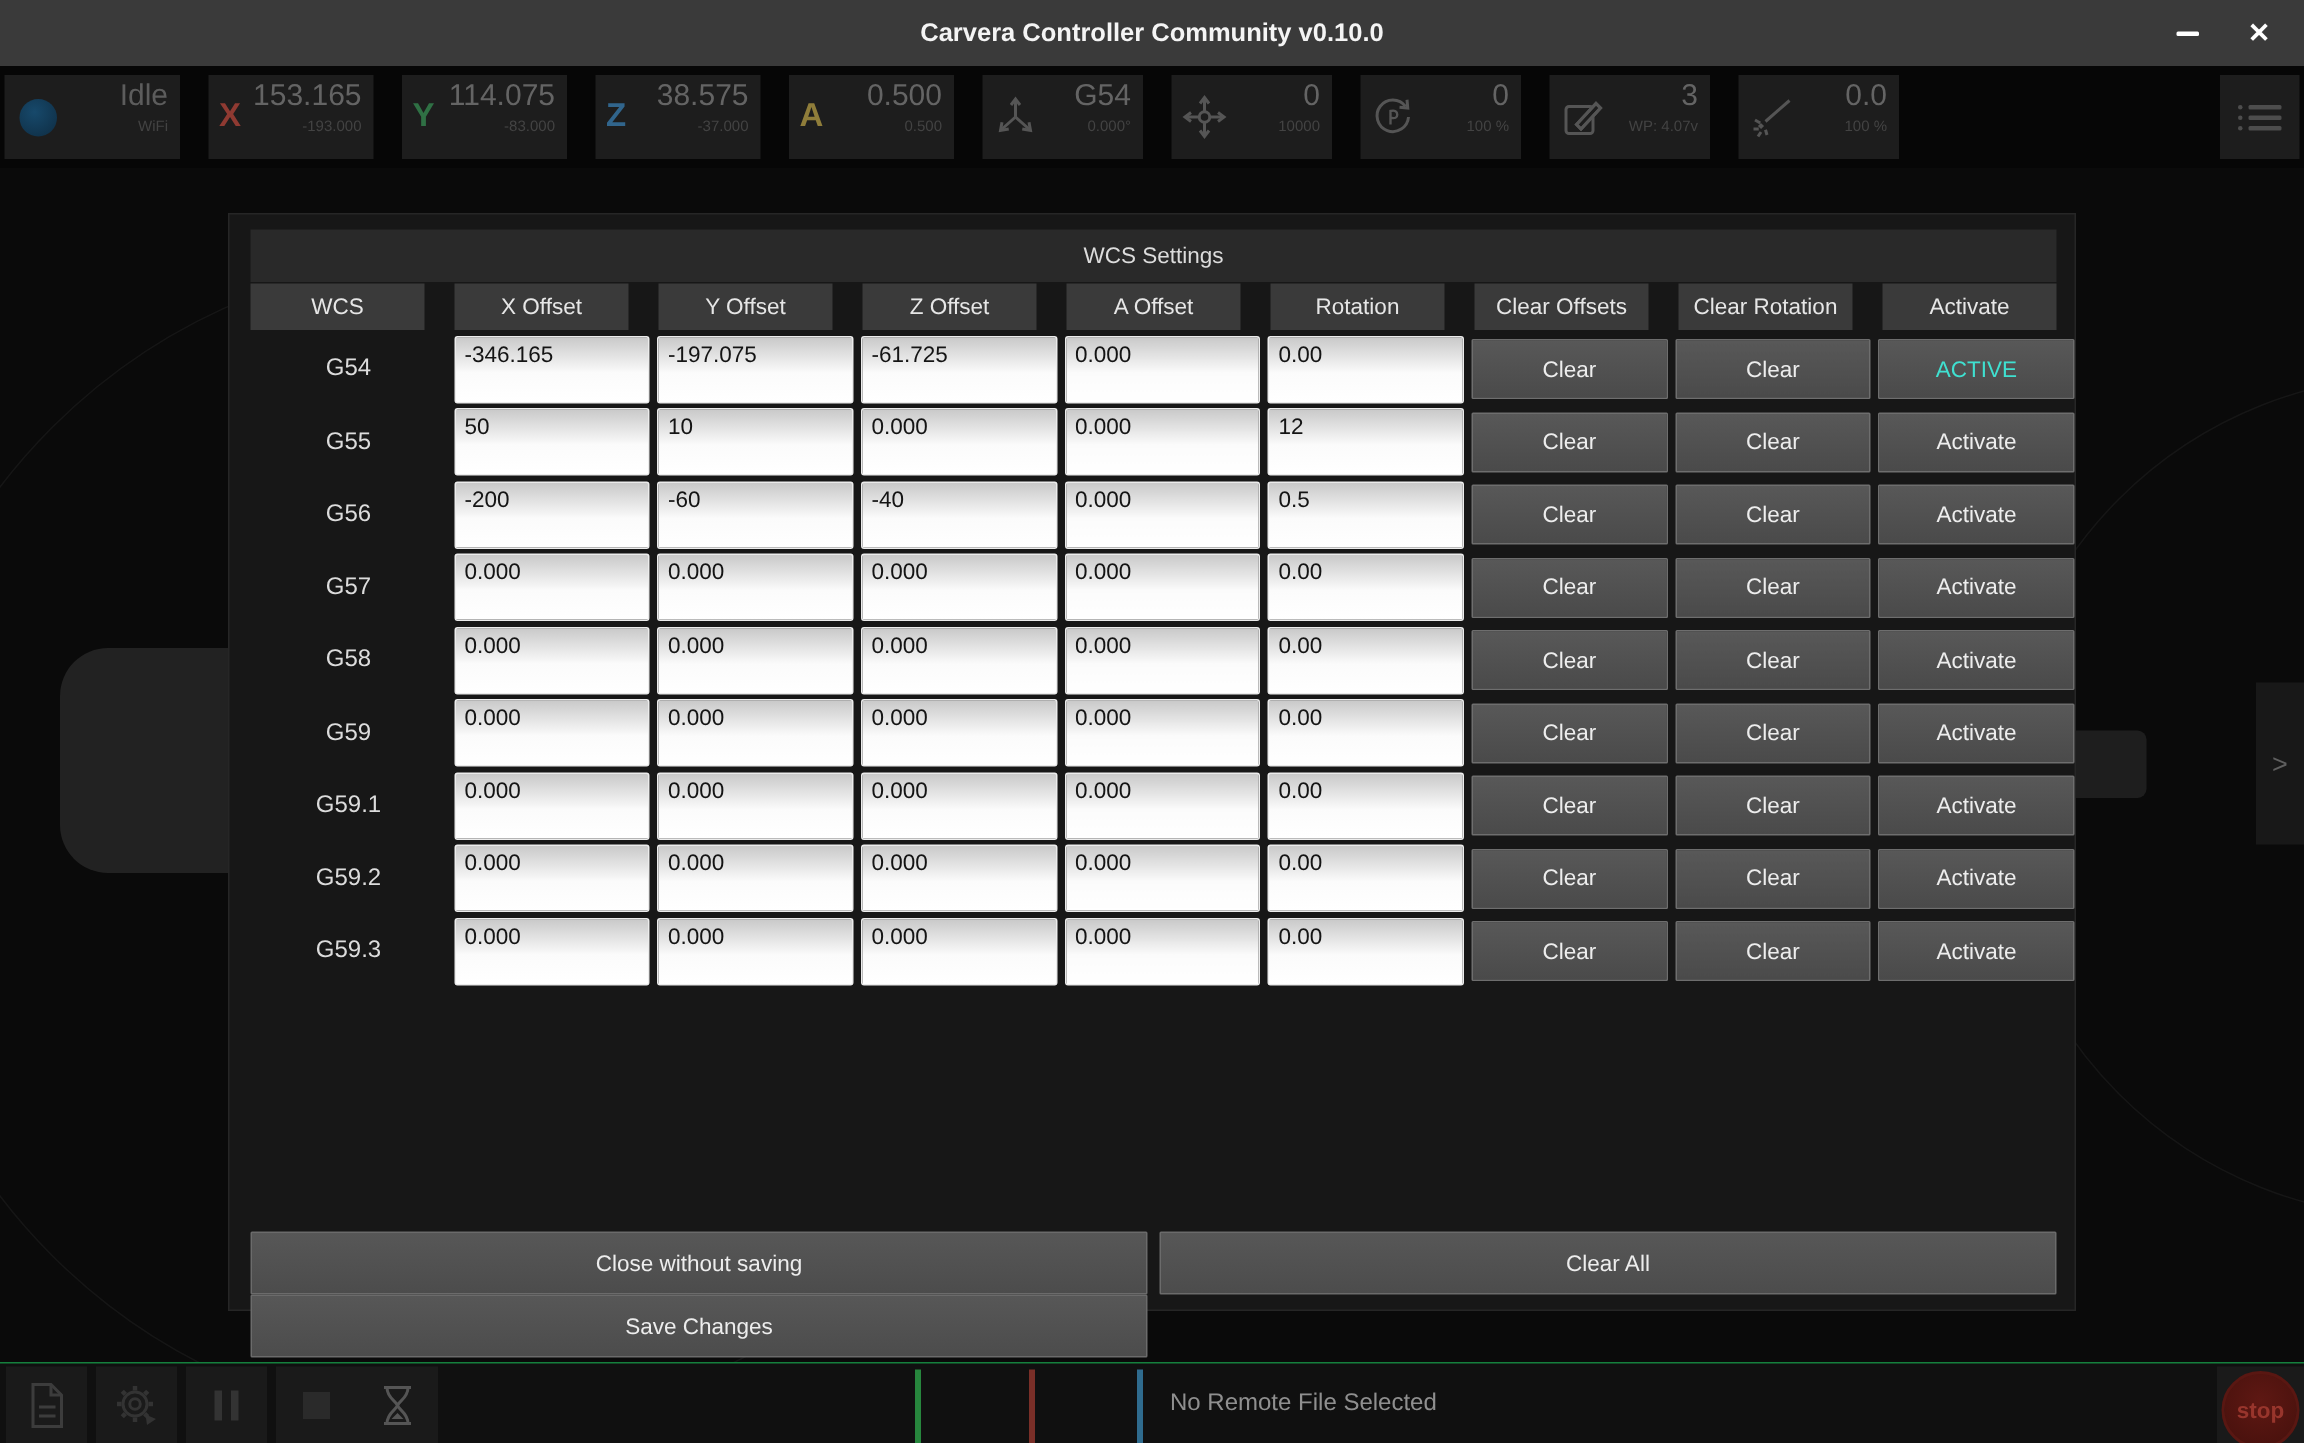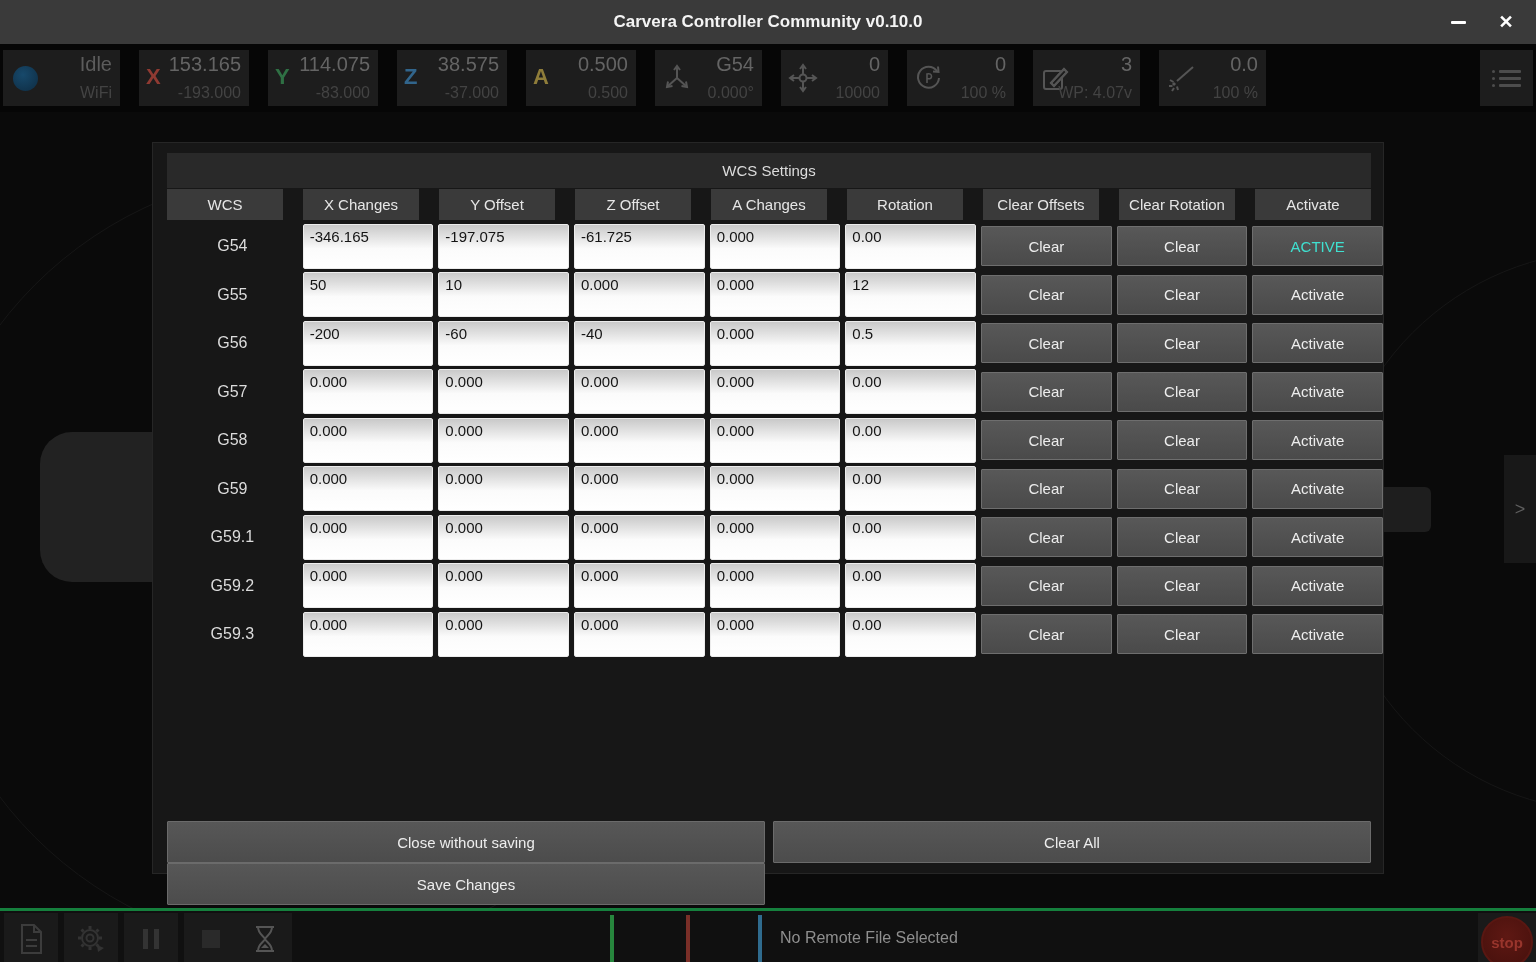--- a/index.html
+++ b/index.html
@@ -15,21 +15,21 @@
   .winbtn{position:absolute;top:0;width:44px;height:44px;display:flex;align-items:center;
     justify-content:center;color:#fff;cursor:pointer;}
   .winbtn.min{right:56px;}
   .winbtn.close{right:8px;font-size:18px;font-weight:bold;}
   .minbar{width:15px;height:3px;background:#fff;border-radius:1px;}
   
   .statusbar{position:absolute;left:0;top:44px;width:1536px;height:68px;background:#060606;}
   .statusrow{position:absolute;left:3px;top:6px;display:flex;gap:19px;}
   .scell{position:relative;height:56px;background:#1d1d1d;}
   .scell .val{position:absolute;right:8px;top:3px;font-size:20px;color:#646464;}
-  .scell .sub{position:absolute;right:8px;bottom:4px;font-size:16px;color:#434343;margin-left:16px;}
+  .scell .sub{position:absolute;right:8px;bottom:16px;font-size:10px;color:#434343;margin-left:16px;}
   .scell .axis{position:absolute;left:7px;top:14px;font-size:22px;font-weight:bold;}
   .scell .icon{position:absolute;left:7px;top:50%;transform:translateY(-50%);}
   .cell-conn{width:117px;}
   .cell-axis{width:110px;}
   .cell-info{width:107px;}
   .conndot{position:absolute;left:10px;top:16px;width:25px;height:25px;border-radius:50%;
     background:radial-gradient(circle at 40% 35%,#17496b,#0e2c42);}
   .menucell{position:absolute;right:3px;top:6px;width:53px;height:56px;background:#1d1d1d;
     display:flex;align-items:center;justify-content:center;cursor:pointer;}
   .listicon .li-row{display:flex;align-items:center;gap:4px;margin:4px 0;}
@@ -62,21 +62,21 @@
     padding:4px 6px 24px 6px;outline:none;}
   .tbtn{box-sizing:border-box;width:100%;height:40px;background:linear-gradient(180deg,#585858,#4a4a4a);
     border:1px solid #6e6e6e;color:#ededed;font-size:15px;font-family:"Liberation Sans",sans-serif;
     cursor:pointer;border-radius:1px;}
   .footer{position:absolute;left:14px;top:678px;width:1204px;display:grid;
     grid-template-columns:1fr 1fr;column-gap:8px;}
   .fbtn{height:42px;background:linear-gradient(180deg,#575757,#4c4c4c);border:1px solid #6b6b6b;
     color:#ededed;font-size:15px;font-family:"Liberation Sans",sans-serif;cursor:pointer;border-radius:1px;}
   
   .bottombar{position:absolute;left:0;top:908px;width:1536px;height:54px;background:#101010;
-    border-top:3px solid #15803d;box-sizing:border-box;}
+    border-top:1px solid #15803d;box-sizing:border-box;}
   .bbtn{position:absolute;top:2px;width:54px;height:52px;background:#1a1a1a;display:flex;
     align-items:center;justify-content:center;cursor:pointer;}
   .vline{position:absolute;top:4px;width:4px;height:50px;}
   .filetext{position:absolute;left:780px;top:0;height:54px;line-height:54px;color:#8f8f8f;font-size:16px;}
   .stoppanel{position:absolute;right:0;top:2px;width:58px;height:52px;background:#1a1a1a;}
   .stopbtn{position:absolute;right:3px;top:5px;width:52px;height:52px;border-radius:50%;
     background:radial-gradient(circle at 50% 38%,#5e1813,#45100c);border:2px solid #591712;
     box-sizing:border-box;color:#98352c;font-weight:bold;font-size:15px;display:flex;
     align-items:center;justify-content:center;cursor:pointer;}
   svg{display:block;}
@@ -211,24 +211,24 @@
 <div class="bgcircle" style="left:-80px;top:170px;width:780px;height:780px;"></div>
 <div class="bgcircle" style="left:1330px;top:250px;width:560px;height:560px;"></div>
 <div class="jogbtn">X-</div>
 <div class="faintrect"></div>
 <div class="sidetoggle">&gt;</div>
 
 <div class="dialog">
   <div class="dlg-title">WCS Settings</div>
   <div class="dlg-grid headerrow">
       <div class="hcell">WCS</div>
-      <div class="hcell">X Changes</div>
+      <div class="hcell">X Offset</div>
       <div class="hcell">Y Offset</div>
       <div class="hcell">Z Offset</div>
-      <div class="hcell">A Changes</div>
+      <div class="hcell">A Offset</div>
       <div class="hcell">Rotation</div>
       <div class="hcell">Clear Offsets</div>
       <div class="hcell">Clear Rotation</div>
       <div class="hcell">Activate</div>
     </div>
   <div class="rows">
       <div class="trow">
         <div class="rlabel">G54</div>
         <input class="tinput" value="-346.165" style="">
         <input class="tinput" value="-197.075" style="">

